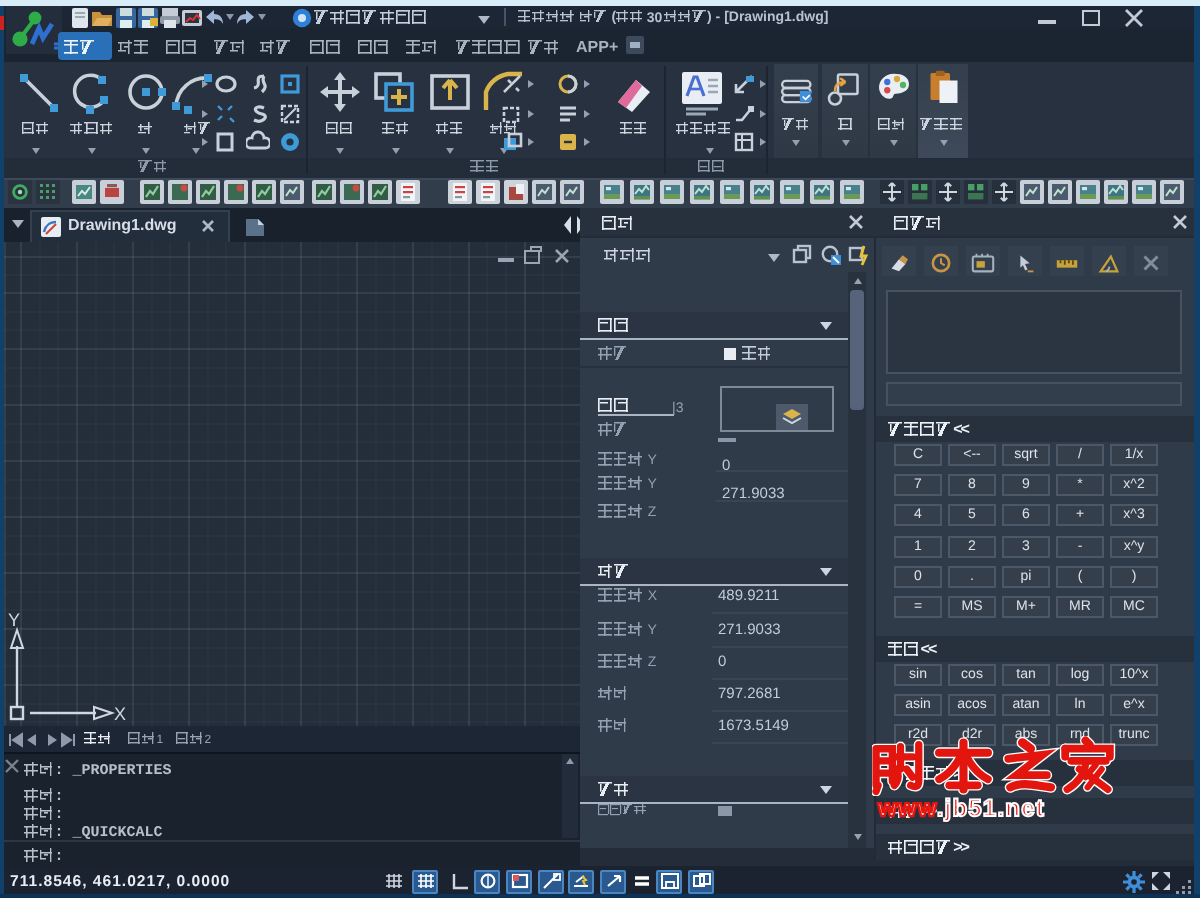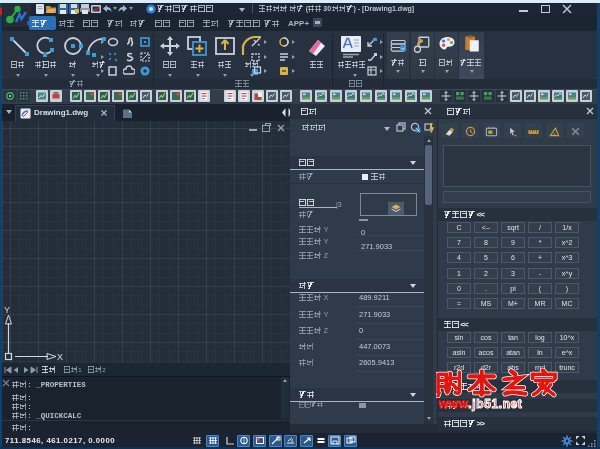--- a/index.html
+++ b/index.html
@@ -623,24 +623,24 @@
 <div class="abs" style="left:299px;top:293px;color:#93a1b1;font-size:7.5px"><span class="hzs "><i class="hz h0"></i><i class="hz h0"></i><i class="hz h4"></i></span><span style="font-size:7px"> X</span></div>
 <div class="abs" style="left:359px;top:293px;color:#c3ccd7;font-size:7.5px">489.9211</div>
 <div class="abs" style="left:356px;top:306px;width:68px;height:1px;background:#3a4554"></div>
 <div class="abs" style="left:299px;top:310px;color:#93a1b1;font-size:7.5px"><span class="hzs "><i class="hz h0"></i><i class="hz h0"></i><i class="hz h4"></i></span><span style="font-size:7px"> Y</span></div>
 <div class="abs" style="left:359px;top:310px;color:#c3ccd7;font-size:7.5px">271.9033</div>
 <div class="abs" style="left:356px;top:323px;width:68px;height:1px;background:#3a4554"></div>
 <div class="abs" style="left:299px;top:326px;color:#93a1b1;font-size:7.5px"><span class="hzs "><i class="hz h0"></i><i class="hz h0"></i><i class="hz h4"></i></span><span style="font-size:7px"> Z</span></div>
 <div class="abs" style="left:359px;top:326px;color:#c3ccd7;font-size:7.5px">0</div>
 <div class="abs" style="left:356px;top:339px;width:68px;height:1px;background:#3a4554"></div>
 <div class="abs" style="left:299px;top:342px;color:#93a1b1;font-size:7.5px"><span class="hzs "><i class="hz h4"></i><i class="hz h4"></i></span></div>
-<div class="abs" style="left:359px;top:342px;color:#c3ccd7;font-size:7.5px">447.0073</div>
+<div class="abs" style="left:359px;top:342px;color:#c3ccd7;font-size:7.5px">797.2681</div>
 <div class="abs" style="left:356px;top:355px;width:68px;height:1px;background:#3a4554"></div>
 <div class="abs" style="left:299px;top:358px;color:#93a1b1;font-size:7.5px"><span class="hzs "><i class="hz h2"></i><i class="hz h4"></i></span></div>
-<div class="abs" style="left:359px;top:358px;color:#c3ccd7;font-size:7.5px">2605.9413</div>
+<div class="abs" style="left:359px;top:358px;color:#c3ccd7;font-size:7.5px">1673.5149</div>
 <div class="abs" style="left:356px;top:371px;width:68px;height:1px;background:#3a4554"></div>
 <div class="abs" style="left:290px;top:388px;width:134px;height:13px;background:#2a3442"></div>
     <div class="abs" style="left:299px;top:390px;color:#eaeef4;font-size:8px;font-weight:bold"><span class="hzs "><i class="hz h3"></i><i class="hz h2"></i></span></div>
     <div class="abs" style="left:410px;top:393px;border-left:3.5px solid transparent;border-right:3.5px solid transparent;border-top:4.5px solid #cdd5e0"></div>
 <div class="abs" style="left:290px;top:400.5px;width:134px;height:1px;background:#aab4c2"></div>
 <div class="abs" style="left:299px;top:402px;color:#93a1b1;font-size:6px"><span class="hzs "><i class="hz h1"></i><i class="hz h1"></i><i class="hz h3"></i><i class="hz h2"></i></span></div>
 <div class="abs" style="left:359px;top:403px;width:7px;height:5px;background:#8b97a6"></div>
 <div class="abs" style="left:290px;top:424px;width:147px;height:9px;background:#232c38"></div>
 <div class="abs" style="left:437px;top:104px;width:160px;height:329px;background:#2f3b49;border-left:1px solid #212a36"></div>
 <div class="abs" style="left:437px;top:104px;width:160px;height:15px;background:#27313e;border-bottom:1px solid #222b37"></div>

